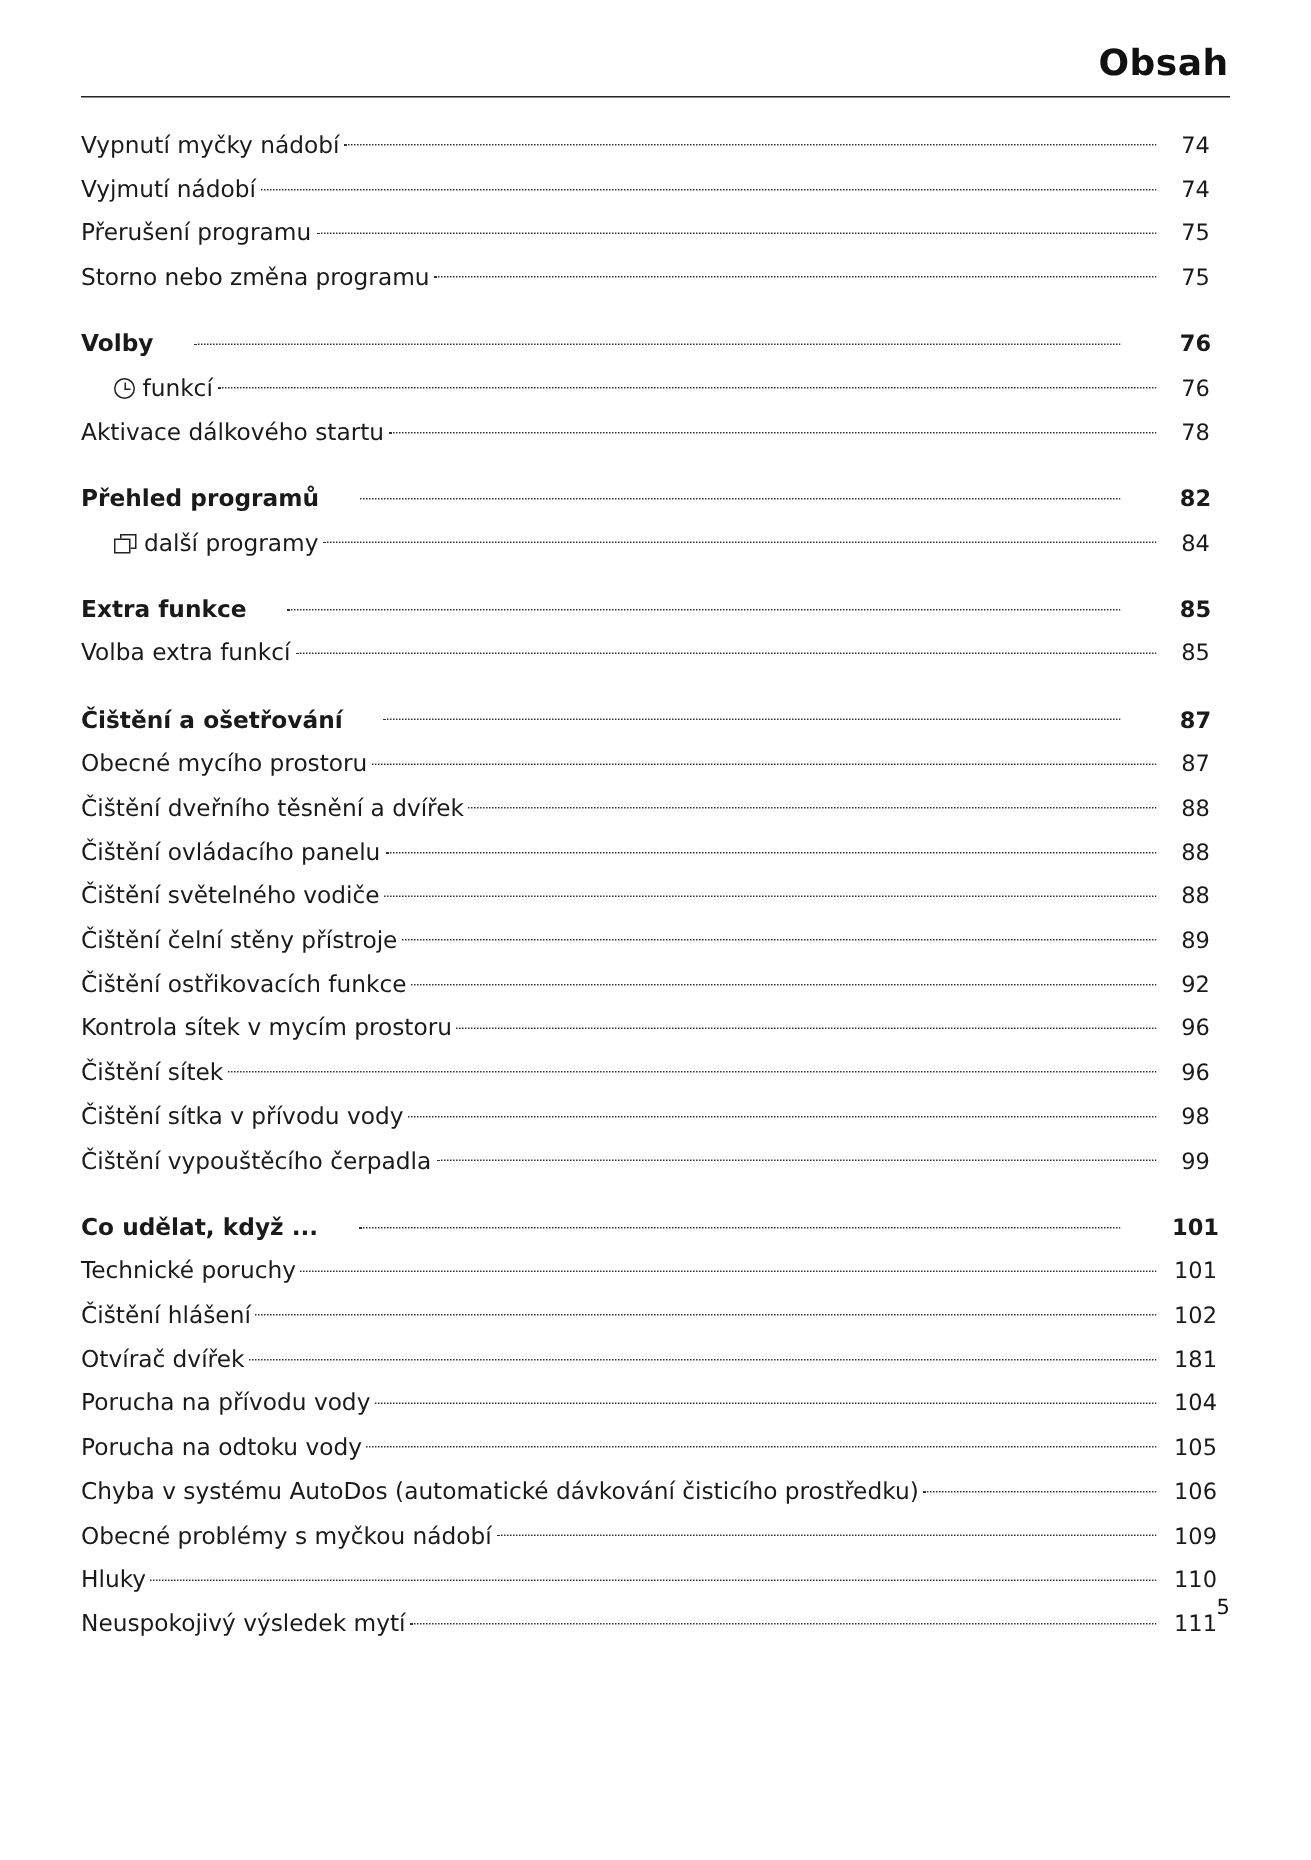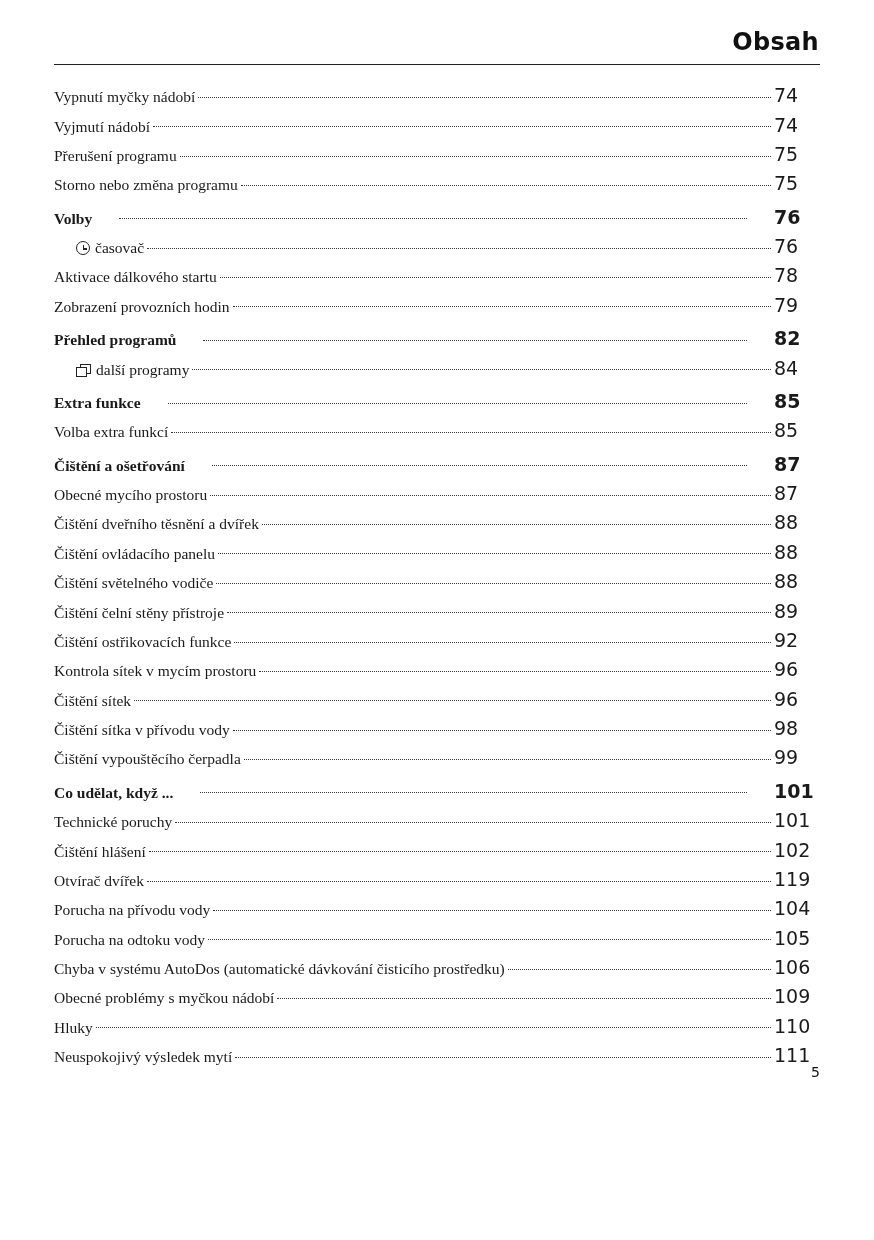--- a/index.html
+++ b/index.html
@@ -46,47 +46,46 @@
     font-size: 15.5px;
     line-height: 1.0;
     padding: 5.2px 0;
     white-space: nowrap;
   }
   .toc-entry.bold .label,
   .toc-entry.bold .page-num {
     font-weight: bold;
   }
   .toc-entry.gap {
-    margin-top: 4px;
+    margin-top: 15px;
     gap: 24px;
   }
   .toc-entry .label {
     flex: 0 0 auto;
     padding-right: 2px;
-    font-family: Liberation Serif, serif;
   }
   .toc-entry .leader {
     flex: 1 1 auto;
     position: relative;
     height: 1em;
     overflow: hidden;
     margin: 0 3px 0 1px;
   }
   .toc-entry .leader::after {
     content: "";
     position: absolute;
     left: 0;
     right: 0;
     bottom: 0.28em;
     border-bottom: 1.3px dotted #333;
   }
   .toc-entry .page-num {
     flex: 0 0 46px;
-    text-align: left;
-    font-size: 19px;
+    text-align: center;
+    font-size: 15px;
   }
   .indent-1 {
     padding-left: 22px;
   }
   .icon-inline {
     display: inline-block;
     vertical-align: -2px;
     margin-right: 5px;
   }
   .icon-clock {
@@ -176,34 +175,29 @@
         <span class="label"><span>Storno nebo změna programu</span></span>
         <span class="leader"></span>
         <span class="page-num">75</span>
       </div>
       <div class="toc-entry bold gap">
         <span class="label"><span>Volby</span></span>
         <span class="leader"></span>
         <span class="page-num">76</span>
       </div>
       <div class="toc-entry">
-        <span class="label indent-1"><span class="icon-inline icon-clock"></span><span>časovač</span></span>
+        <span class="label indent-1"><span class="icon-inline icon-clock"></span><span>funkcí</span></span>
         <span class="leader"></span>
         <span class="page-num">76</span>
       </div>
       <div class="toc-entry">
         <span class="label"><span>Aktivace dálkového startu</span></span>
         <span class="leader"></span>
         <span class="page-num">78</span>
       </div>
-      <div class="toc-entry">
-        <span class="label"><span>Zobrazení provozních hodin</span></span>
-        <span class="leader"></span>
-        <span class="page-num">79</span>
-      </div>
       <div class="toc-entry bold gap">
         <span class="label"><span>Přehled programů</span></span>
         <span class="leader"></span>
         <span class="page-num">82</span>
       </div>
       <div class="toc-entry">
         <span class="label indent-1"><span class="icon-inline icon-programs"><span class="back"></span><span class="front"></span></span><span>další programy</span></span>
         <span class="leader"></span>
         <span class="page-num">84</span>
       </div>
@@ -283,21 +277,21 @@
         <span class="page-num">101</span>
       </div>
       <div class="toc-entry">
         <span class="label"><span>Čištění hlášení</span></span>
         <span class="leader"></span>
         <span class="page-num">102</span>
       </div>
       <div class="toc-entry">
         <span class="label"><span>Otvírač dvířek</span></span>
         <span class="leader"></span>
-        <span class="page-num">119</span>
+        <span class="page-num">181</span>
       </div>
       <div class="toc-entry">
         <span class="label"><span>Porucha na přívodu vody</span></span>
         <span class="leader"></span>
         <span class="page-num">104</span>
       </div>
       <div class="toc-entry">
         <span class="label"><span>Porucha na odtoku vody</span></span>
         <span class="leader"></span>
         <span class="page-num">105</span>

